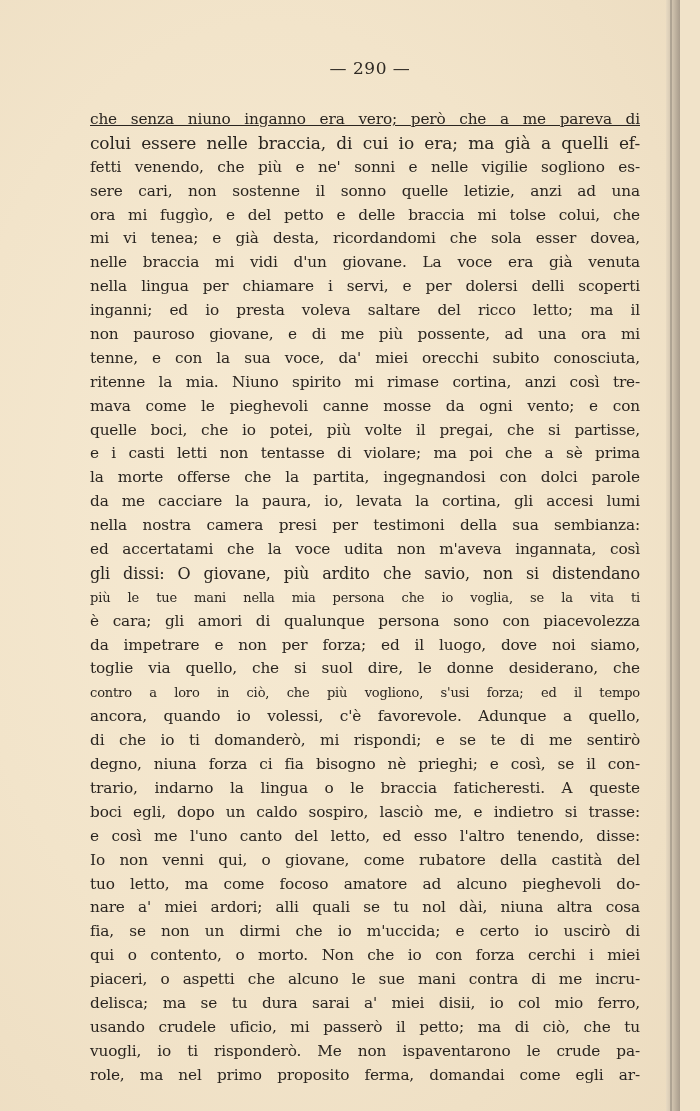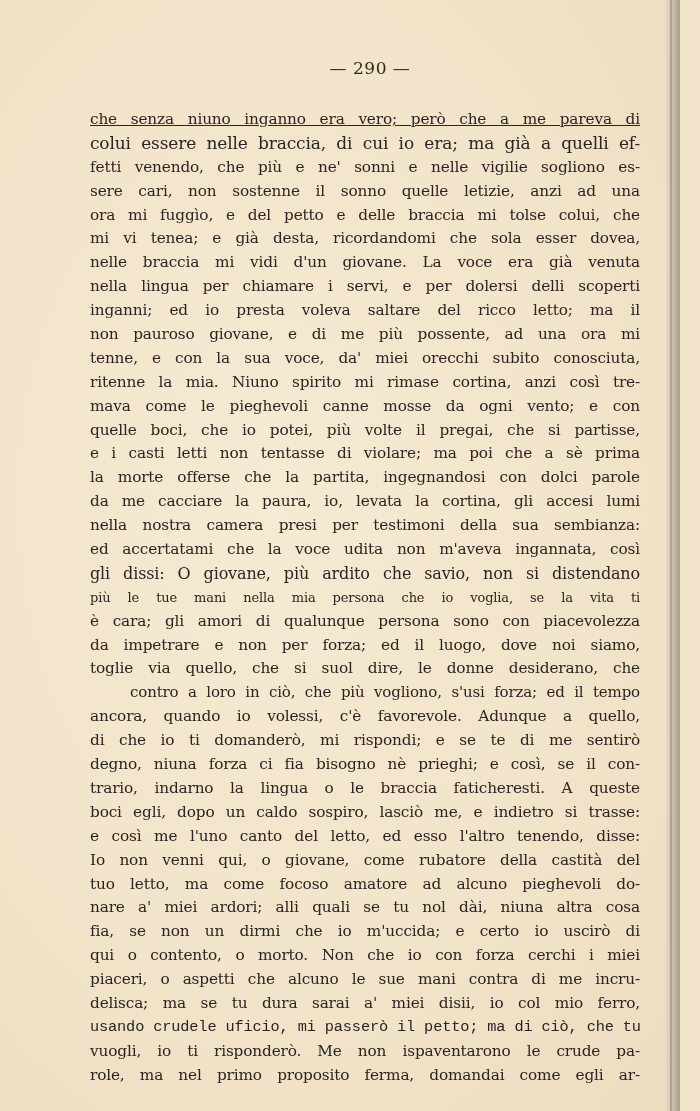--- a/index.html
+++ b/index.html
@@ -94,31 +94,31 @@
       <div class="line" style="display: block; font-size: 15.3px;">e i casti letti non tentasse di violare; ma poi che a sè prima</div>
       <div class="line" style="display: block; font-size: 15.3px;">la morte offerse che la partita, ingegnandosi con dolci parole</div>
       <div class="line" style="display: block; font-size: 15.3px;">da me cacciare la paura, io, levata la cortina, gli accesi lumi</div>
       <div class="line" style="display: block; font-size: 15.3px;">nella nostra camera presi per testimoni della sua sembianza:</div>
       <div class="line" style="display: block; font-size: 15.3px;">ed accertatami che la voce udita non m'aveva ingannata, così</div>
       <div class="line" style="display: block; font-size: 16px;">gli dissi: O giovane, più ardito che savio, non si distendano</div>
       <div class="line" style="display: block; font-size: 13px;">più le tue mani nella mia persona che io voglia, se la vita ti</div>
       <div class="line" style="display: block; font-size: 15.3px;">è cara; gli amori di qualunque persona sono con piacevolezza</div>
       <div class="line" style="display: block; font-size: 15.3px;">da impetrare e non per forza; ed il luogo, dove noi siamo,</div>
       <div class="line" style="display: block; font-size: 15.3px;">toglie via quello, che si suol dire, le donne desiderano, che</div>
-      <div class="line" style="display: block; font-size: 15px; margin-left: 40px;">contro a loro in ciò, che più vogliono, s'usi forza; ed il tempo</div>
+      <div class="line" style="display: block; font-size: 13px;">contro a loro in ciò, che più vogliono, s'usi forza; ed il tempo</div>
       <div class="line" style="display: block; font-size: 15.3px;">ancora, quando io volessi, c'è favorevole. Adunque a quello,</div>
       <div class="line" style="display: block; font-size: 15.3px;">di che io ti domanderò, mi rispondi; e se te di me sentirò</div>
       <div class="line" style="display: block; font-size: 15.3px;">degno, niuna forza ci fia bisogno nè prieghi; e così, se il con-</div>
       <div class="line" style="display: block; font-size: 15.3px;">trario, indarno la lingua o le braccia faticheresti. A queste</div>
       <div class="line" style="display: block; font-size: 15.3px;">boci egli, dopo un caldo sospiro, lasciò me, e indietro si trasse:</div>
       <div class="line" style="display: block; font-size: 15.3px;">e così me l'uno canto del letto, ed esso l'altro tenendo, disse:</div>
       <div class="line" style="display: block; font-size: 15.3px;">Io non venni qui, o giovane, come rubatore della castità del</div>
       <div class="line" style="display: block; font-size: 15.3px;">tuo letto, ma come focoso amatore ad alcuno pieghevoli do-</div>
       <div class="line" style="display: block; font-size: 15.3px;">nare a' miei ardori; alli quali se tu nol dài, niuna altra cosa</div>
       <div class="line" style="display: block; font-size: 15.3px;">fia, se non un dirmi che io m'uccida; e certo io uscirò di</div>
       <div class="line" style="display: block; font-size: 15.3px;">qui o contento, o morto. Non che io con forza cerchi i miei</div>
       <div class="line" style="display: block; font-size: 15.3px;">piaceri, o aspetti che alcuno le sue mani contra di me incru-</div>
       <div class="line" style="display: block; font-size: 15.3px;">delisca; ma se tu dura sarai a' miei disii, io col mio ferro,</div>
-      <div class="line" style="display: block; font-size: 15.3px; font-family: Liberation Mono, monospace;">usando crudele uficio, mi passerò il petto; ma di ciò, che tu</div>
+      <div class="line" style="display: block; font-size: 15.3px;">usando crudele uficio, mi passerò il petto; ma di ciò, che tu</div>
       <div class="line" style="display: block; font-size: 15.3px;">vuogli, io ti risponderò. Me non ispaventarono le crude pa-</div>
       <div class="line last" style="display: block; font-size: 15.3px;">role, ma nel primo proposito ferma, domandai come egli ar-</div>
     </div>
 </div>
 
 </body></html>

